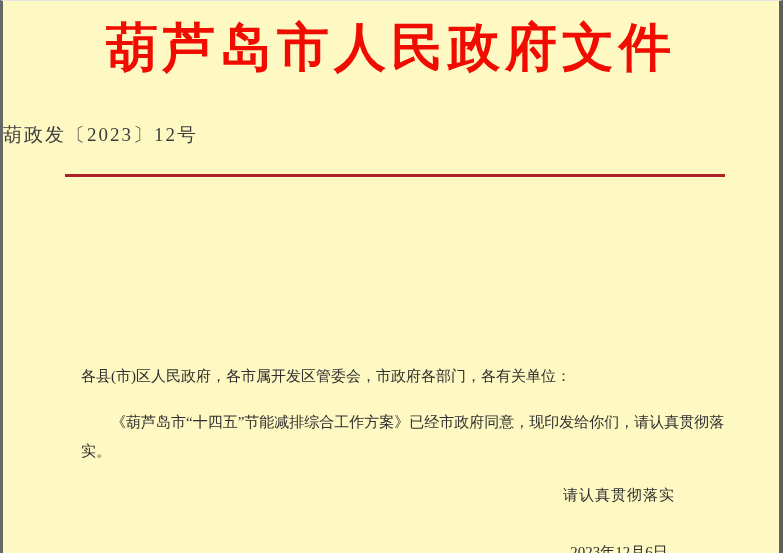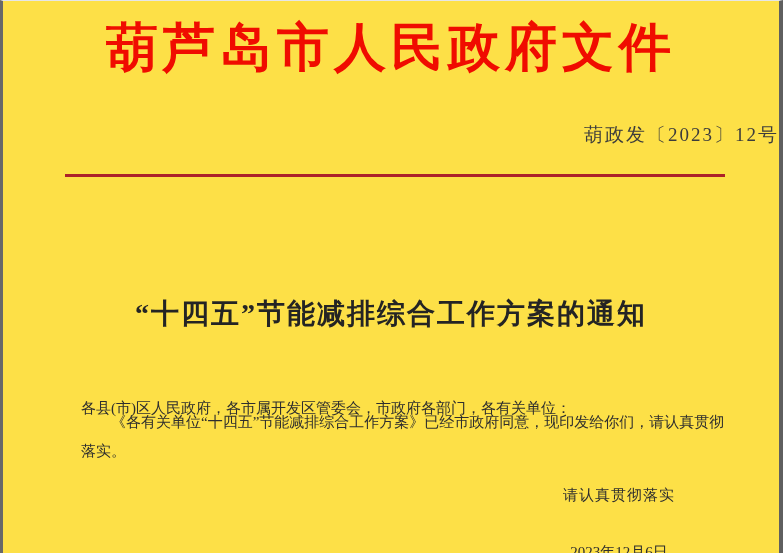--- a/index.html
+++ b/index.html
@@ -4,21 +4,21 @@
 <style>
   html, body {
     margin: 0;
     padding: 0;
     background: #ffffff;
   }
   .page {
     position: relative;
     width: 783px;
     height: 553px;
-    background: #fde047;
+    background: #fef9c3;
     border-left: 3px solid #686868;
     border-right: 4px solid #5f5f5f;
     border-top: 1px solid #e6e6e6;
     box-sizing: border-box;
     overflow: hidden;
     font-family: "Liberation Serif", "DejaVu Serif", serif;
     color: #262626;
   }
   .red-header-title {
     position: absolute;
@@ -31,21 +31,21 @@
     font-weight: bold;
     letter-spacing: 5px;
     color: #f00c00;
     white-space: nowrap;
   }
   .doc-number {
     position: absolute;
     top: 121px;
     left: 0;
     right: 0;
-    text-align: right;
+    text-align: left;
     font-size: 19px;
     letter-spacing: 2px;
     color: #3c3c3c;
   }
   .red-divider {
     position: absolute;
     top: 173px;
     left: 62px;
     width: 660px;
     height: 3px;
@@ -65,21 +65,20 @@
   .doc-title-line1 { top: 226px; }
   .doc-title-line2 { top: 294px; }
   .salutation {
     position: absolute;
     top: 366px;
     left: 78px;
     right: 60px;
     font-size: 15px;
     color: #2e2e2e;
     white-space: nowrap;
-    margin-top: 32px;
   }
   .body-paragraph {
     position: absolute;
     top: 407px;
     left: 78px;
     width: 650px;
     font-size: 15px;
     line-height: 29px;
     text-indent: 2em;
     text-align: left;
@@ -109,24 +108,23 @@
 
 <div class="page">
 
   <div class="red-header-title">葫芦岛市人民政府文件</div>
 
   <div class="doc-number">葫政发〔2023〕12号</div>
 
   <div class="red-divider"></div>
 
 
-  <div class="doc-title-line2">“十四五”节能减排综合工作方案的通知</div>
 
   <div class="salutation">各县(市)区人民政府，各市属开发区管委会，市政府各部门，各有关单位：</div>
 
-  <div class="body-paragraph">《各有关单位“十四五”节能减排综合工作方案》已经市政府同意，现印发给你们，请认真贯彻落实。</div>
+  <div class="body-paragraph">《葫芦岛市“十四五”节能减排综合工作方案》已经市政府同意，现印发给你们，请认真贯彻落实。</div>
 
   <div class="signature-block">
     <div class="signature-issuer">请认真贯彻落实</div>
     <div class="signature-date">2023年12月6日</div>
   </div>
 
 </div>
 
 </body></html>

